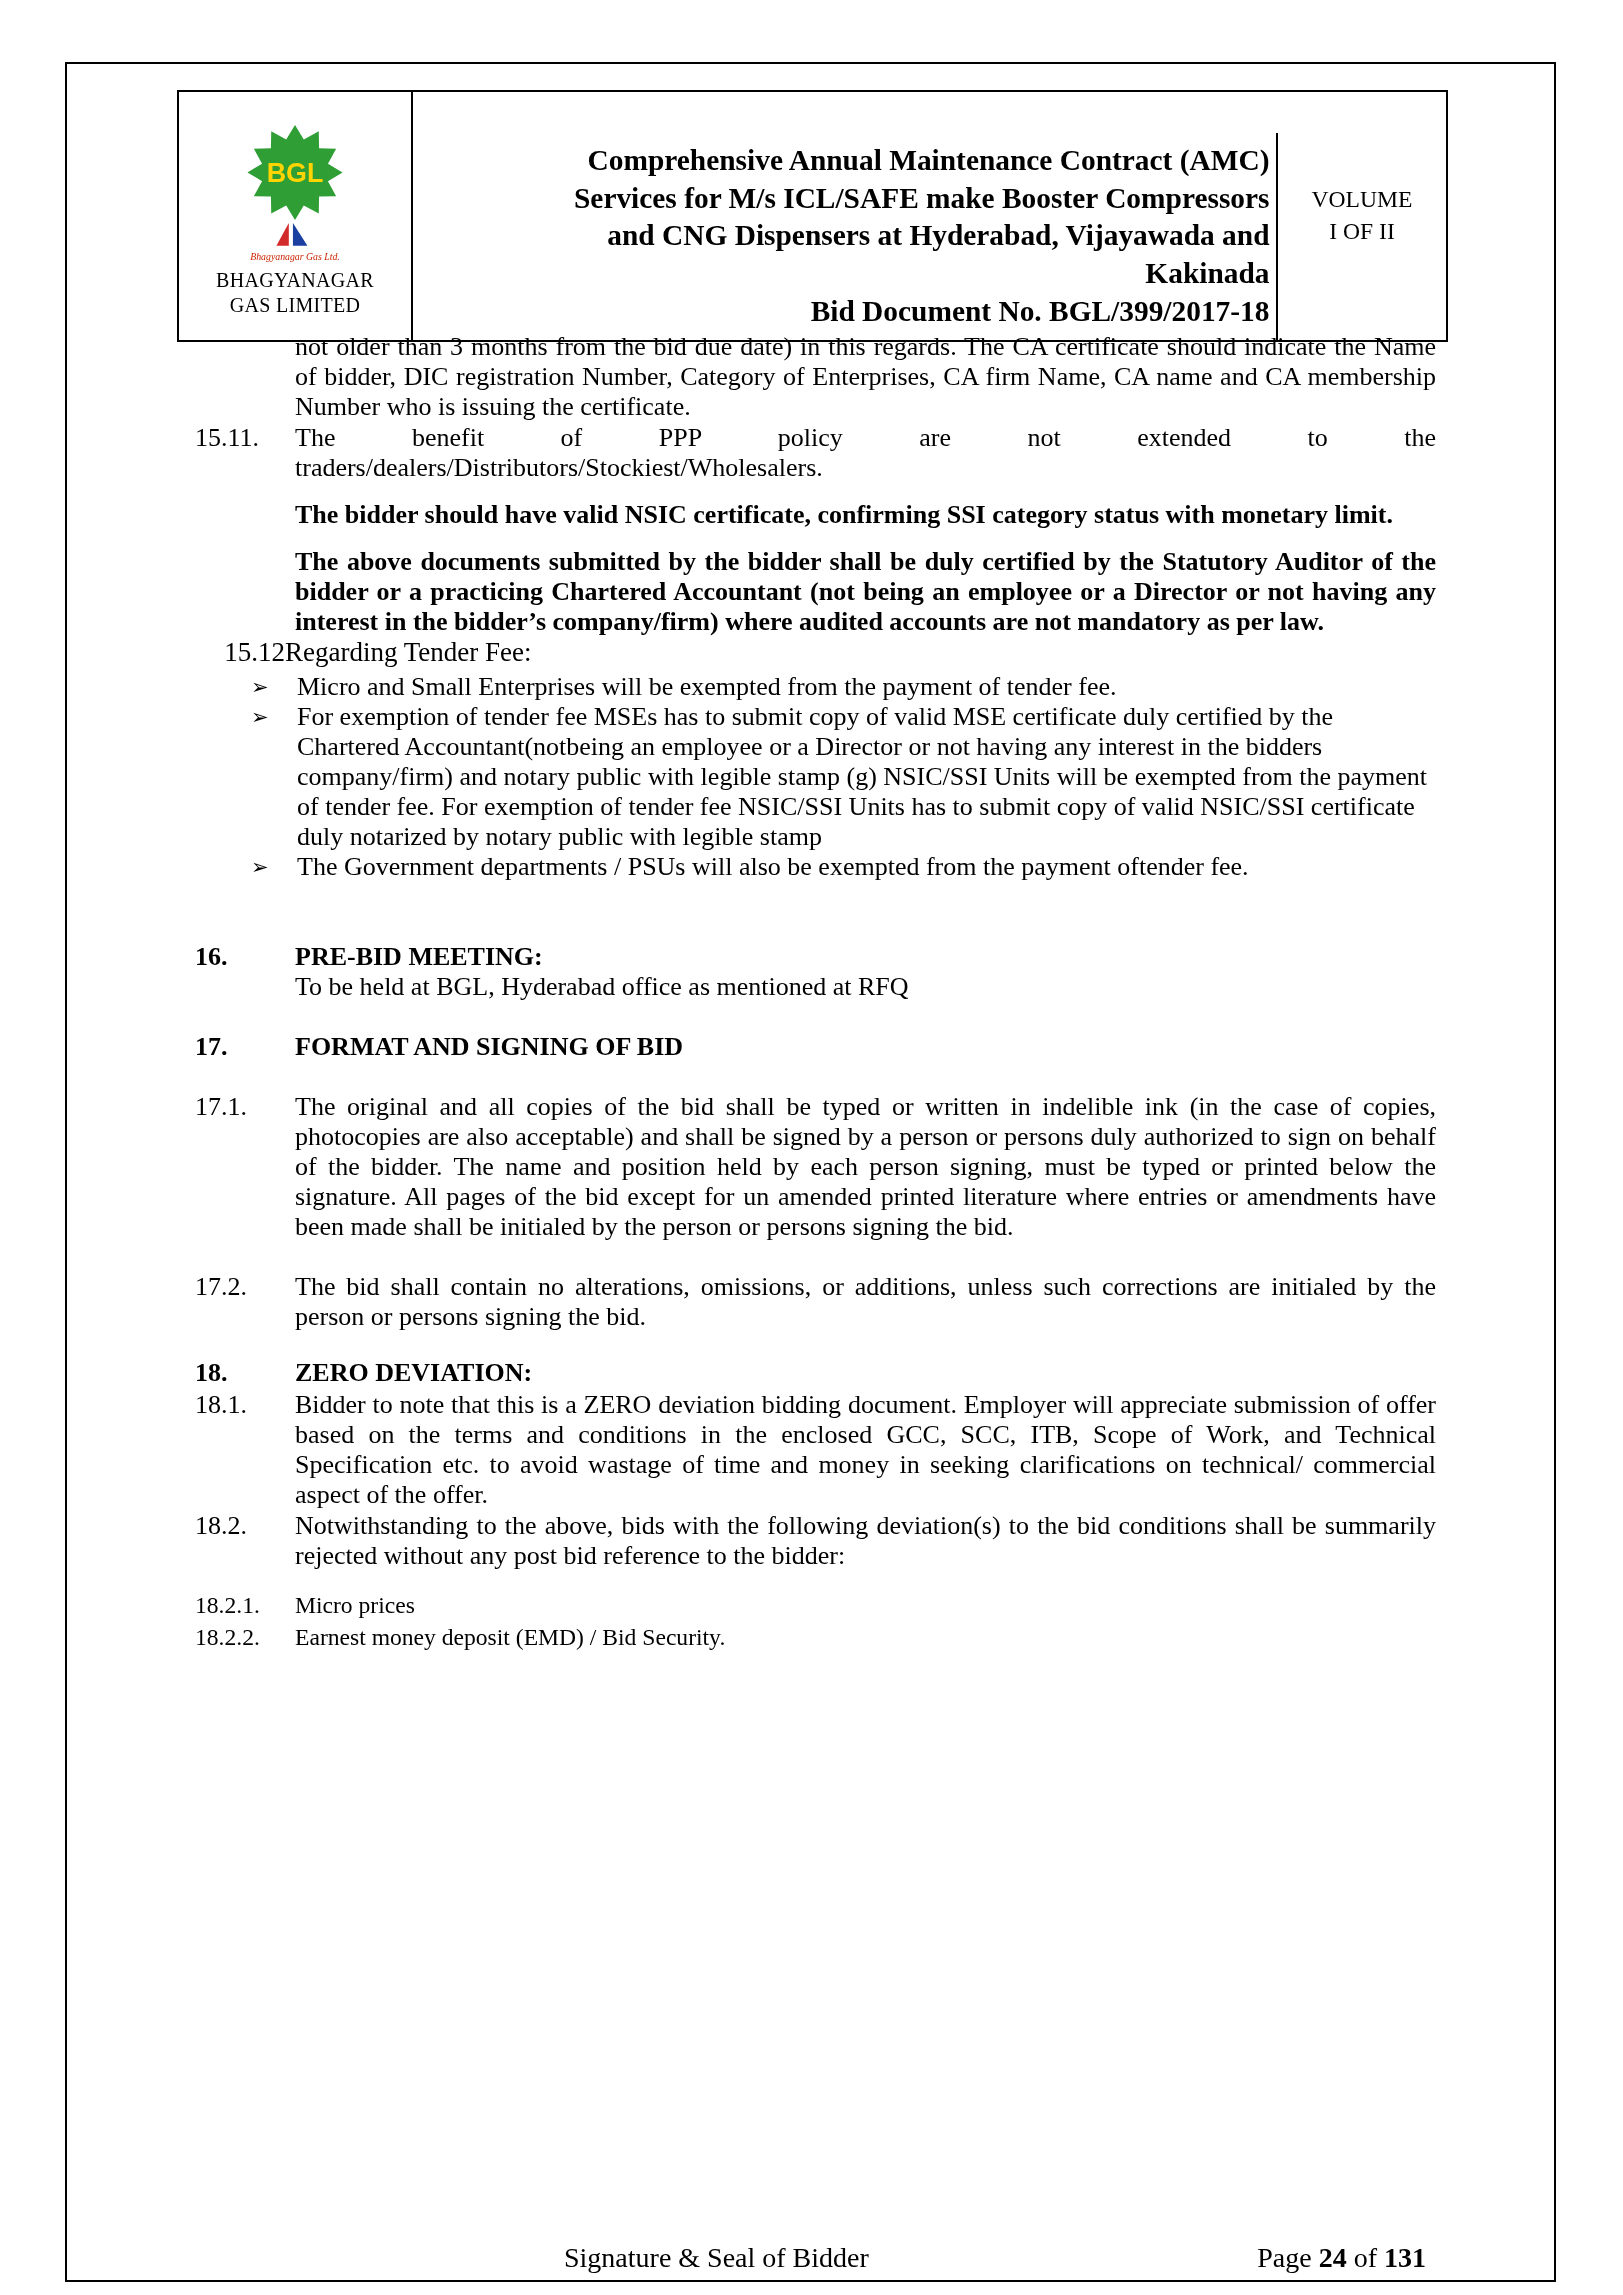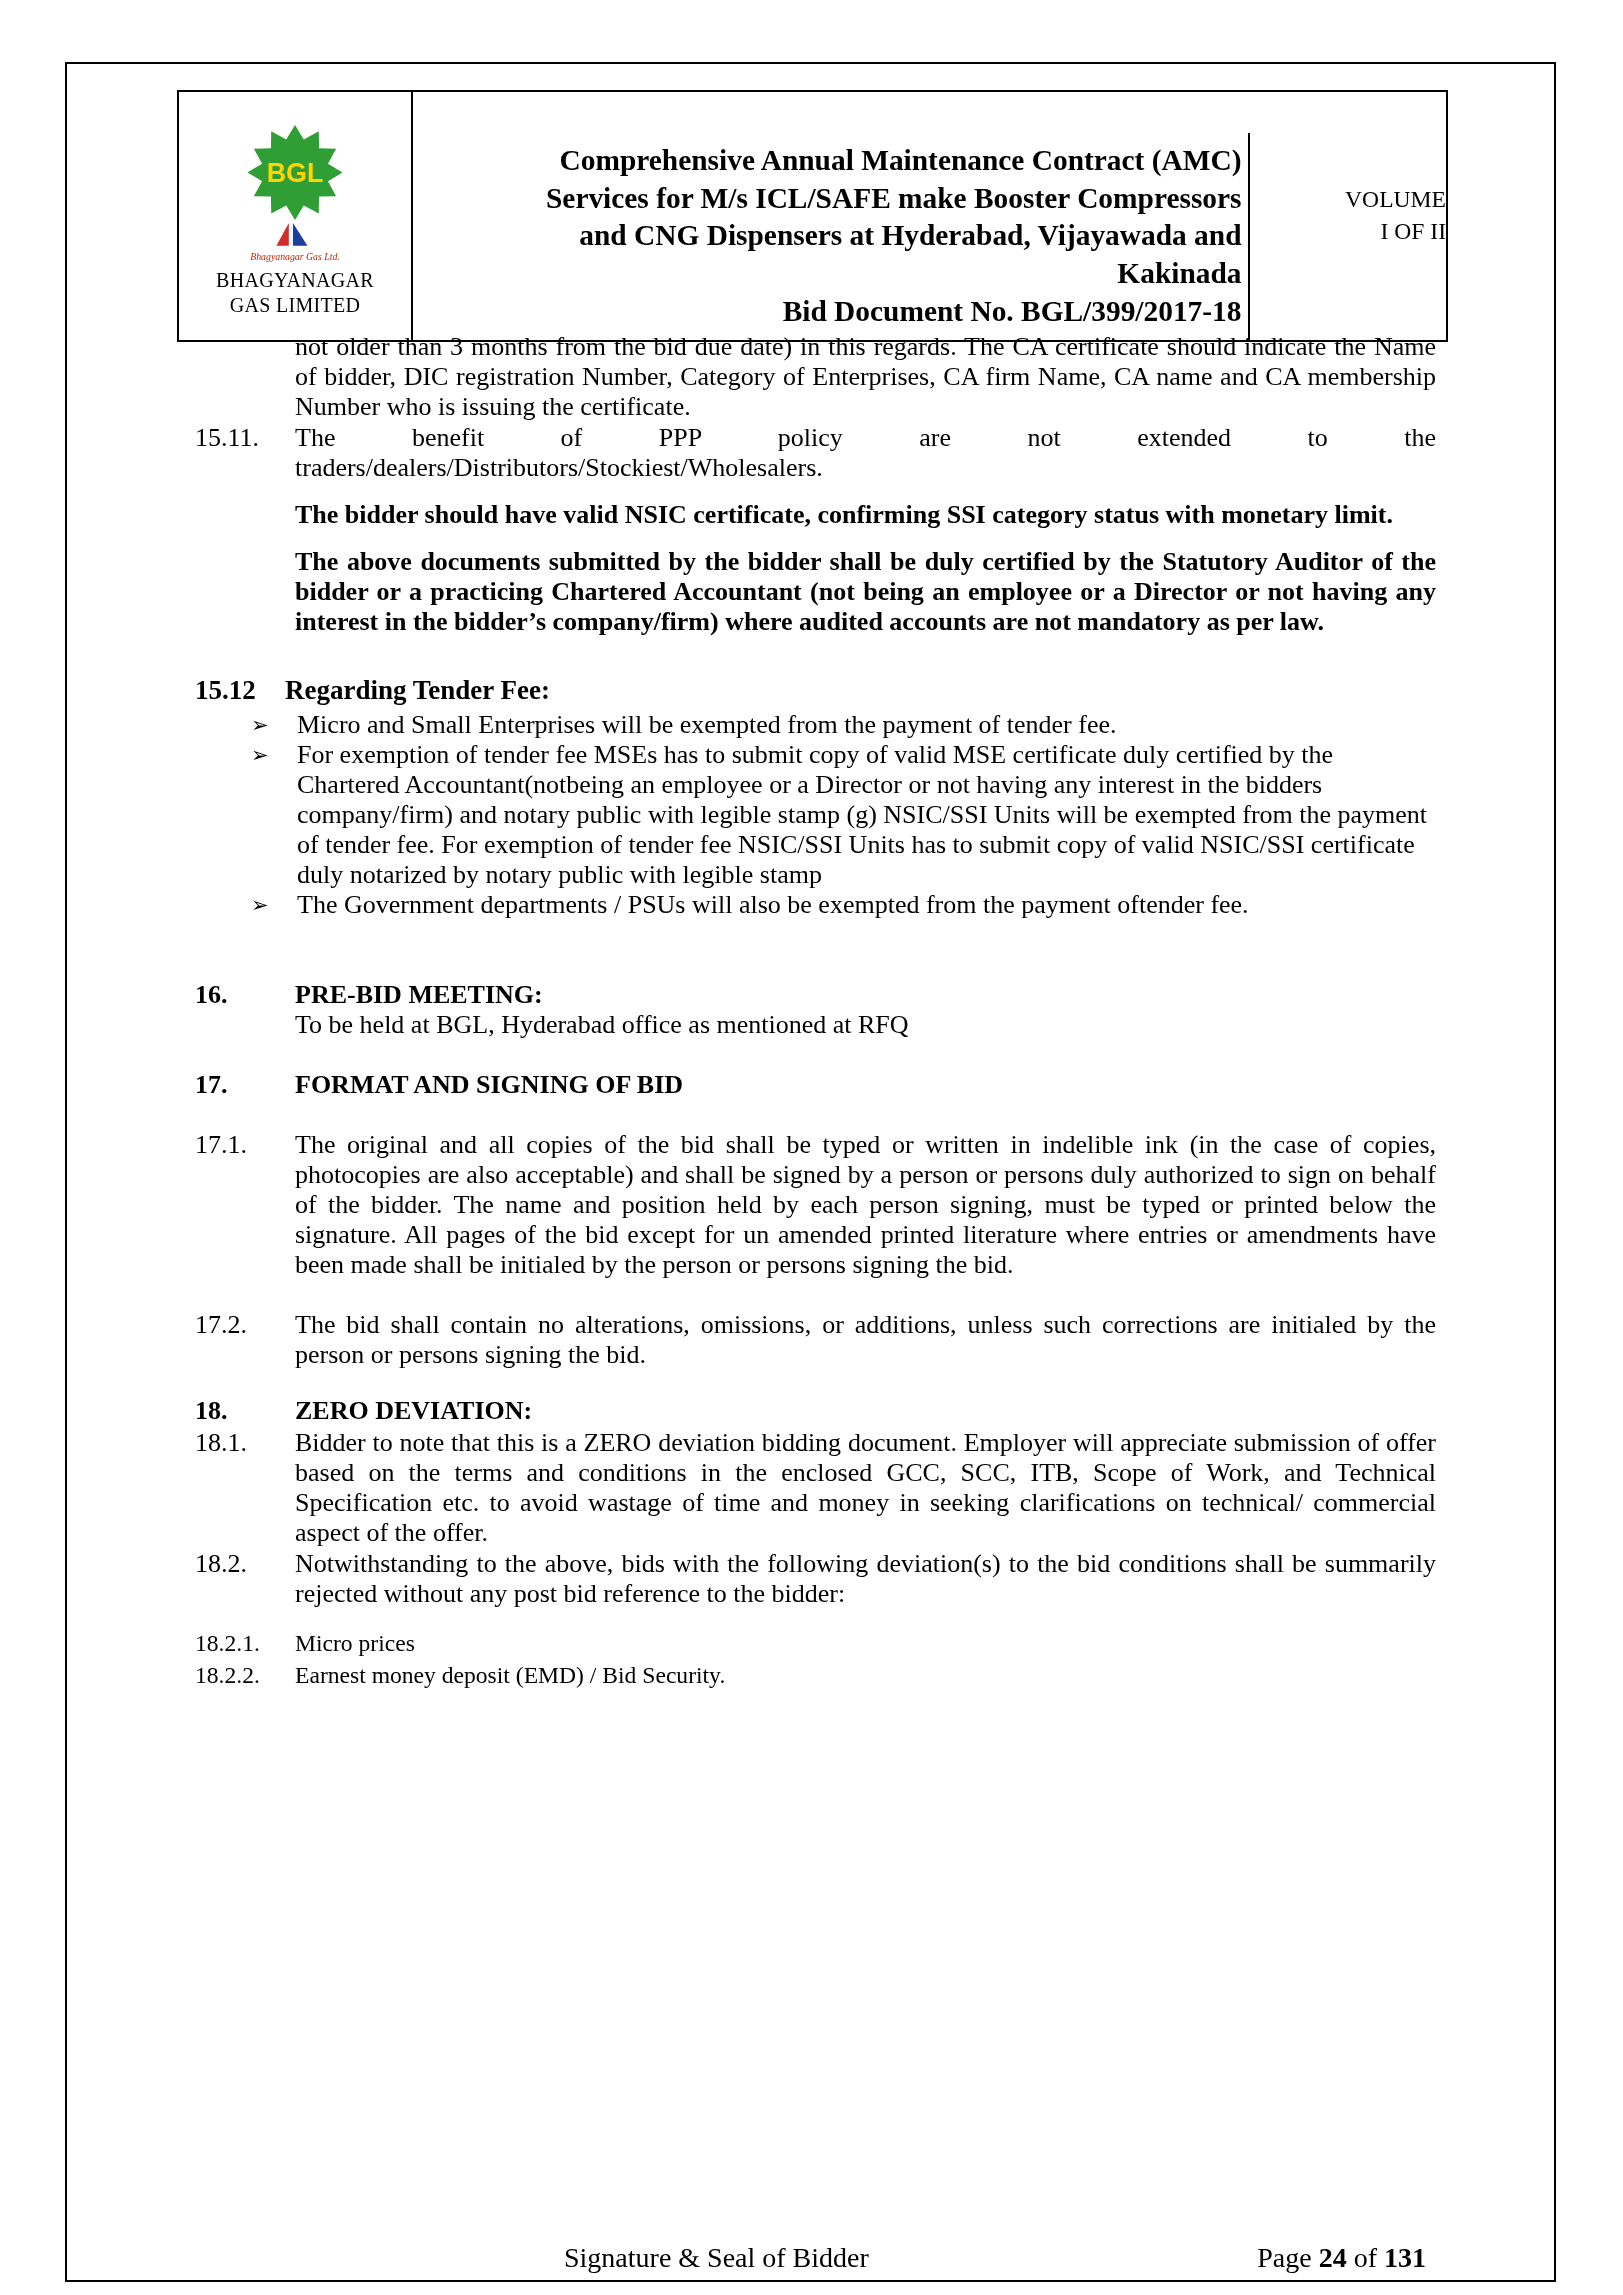--- a/index.html
+++ b/index.html
@@ -29,35 +29,35 @@
   }
   .org-name{font-size:20px;line-height:1.22;margin-top:2.6px;letter-spacing:0.3px;}
   .title-cell{
     flex:1;border-right:2px solid #000;
     display:flex;flex-direction:column;justify-content:center;
     text-align:right;font-weight:bold;font-size:29.4px;line-height:1.28;
     padding:9.2px 6.5px;
     margin-top:41px;
   }
   .volume-cell{
-    width:196px;display:flex;flex-direction:column;justify-content:center;
-    text-align:right;font-size:23.6px;line-height:1.35;
+    width:168px;display:flex;flex-direction:column;justify-content:center;
+    text-align:center;font-size:23.6px;line-height:1.35;
   }
   
   .content{
     position:absolute;left:128px;top:268px;width:1241px;
     font-size:26px;line-height:30px;
   }
   .item{display:flex;}
   .item .num{flex:0 0 100px;}
   .item .body{flex:1;text-align:justify;}
   .indented{margin-left:100px;text-align:justify;}
   .bold{font-weight:bold;}
   .stretch-line{text-align:justify;text-align-last:justify;}
-  .sec-heading{display:flex;font-weight:bold;font-size:27px;margin-top:38px;}
+  .sec-heading{display:flex;font-weight:normal;font-size:27px;text-align:right;}
   .sec-heading .num{flex:0 0 90px;}
   .bullets{margin-left:56px;margin-top:5.2px;}
   .bullet{display:flex;}
   .bullet .marker{
     flex:0 0 46px;
     font-family:"DejaVu Sans","Liberation Sans",sans-serif;
     font-size:21px;line-height:30px;
   }
   .bullet .btext{flex:1;text-align:left;}
   .gap-16{margin-top:60px;}

